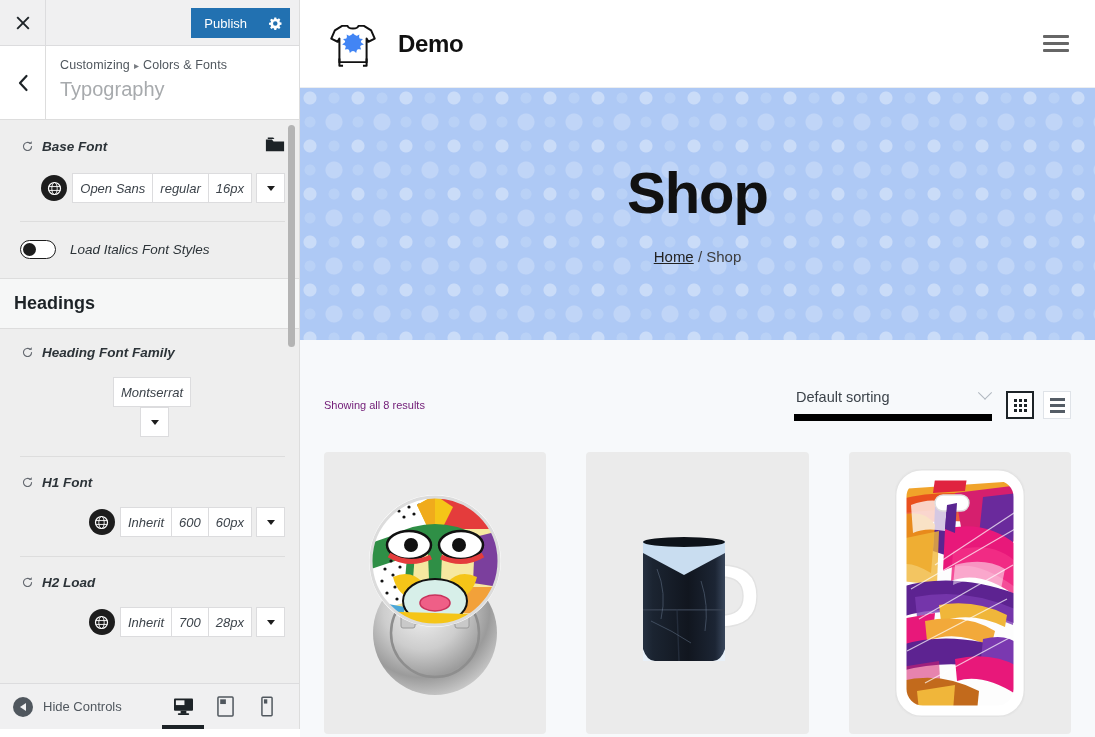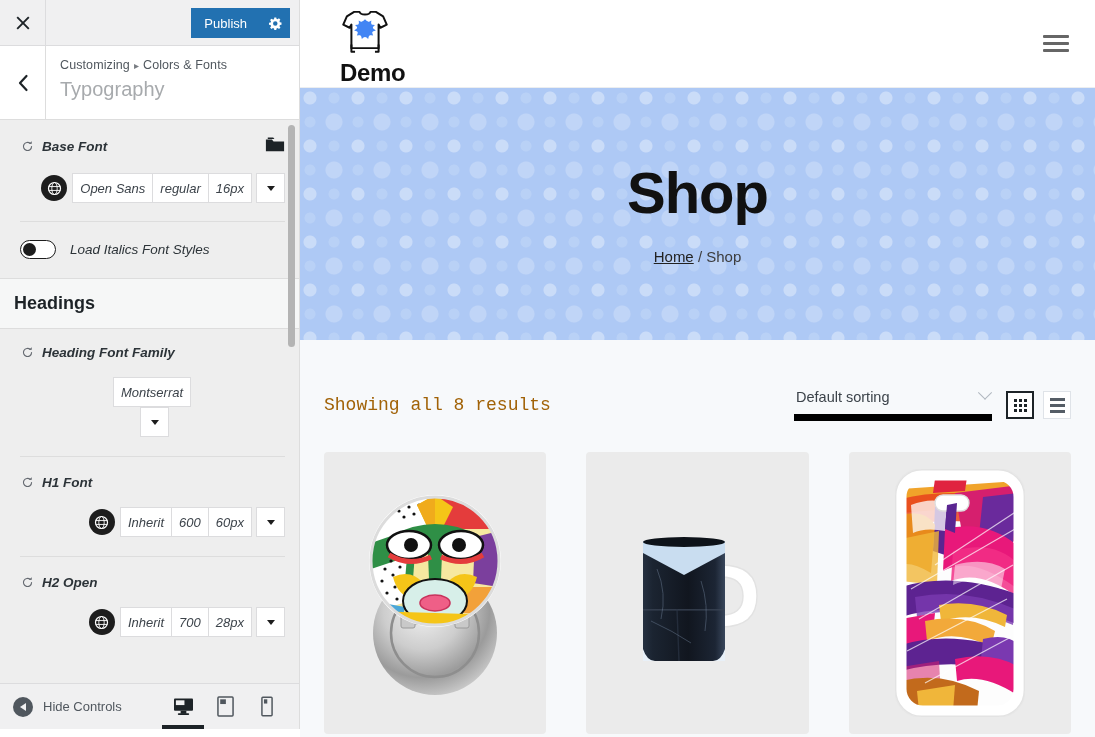--- a/index.html
+++ b/index.html
@@ -206,21 +206,21 @@
     background: #fff; overflow: hidden;
   }
 
   .site-header {
     height: 88px;
     background: #fff;
     border-bottom: 1px solid #eceef0;
     display: flex; align-items: center;
     padding: 0 26px 0 24px;
   }
-  .logo-wrap { display: flex; align-items: center; flex-direction: column; }
+  .logo-wrap { display: flex; align-items: center; }
   .site-title {
     font-size: 24px; font-weight: 800; color: #111;
     margin-left: 16px; letter-spacing: -.3px;
   }
   .burger {
     margin-left: auto;
     width: 26px; height: 26px;
     display: flex; flex-direction: column; justify-content: center;
     gap: 4px; cursor: pointer;
   }
@@ -250,21 +250,21 @@
 
   .shop-body {
     background: #f7f9fb;
     height: 397px;
     padding: 0 24px;
   }
   .shop-toolbar {
     display: flex; align-items: center;
     padding-top: 49px;
   }
-  .result-count { font-size: 18px; color: #a16207; font-family: Liberation Mono, monospace; }
+  .result-count { font-size: 11px; color: #701a75; }
   .toolbar-right { margin-left: auto; display: flex; align-items: center; }
   .sort-select {
     width: 198px;
     border-bottom: 7px solid #000000;
     display: flex; align-items: center;
     padding: 0 2px 9px 2px;
     margin-right: 14px;
     cursor: pointer;
   }
   .sort-label { font-size: 14.5px; color: #3c434a; }
@@ -435,21 +435,21 @@
     </div>
 
     <div class="cz-section" style="border-bottom:none;padding-top:18px;">
       <div class="cz-label">
         <span class="cz-reset">
           <svg width="13" height="13" viewBox="0 0 16 16">
             <path d="M13 8a5 5 0 1 1-1.6-3.7" stroke="#646970" stroke-width="1.4" fill="none" stroke-linecap="round"></path>
             <path d="M13.4 1.5 L13 4.8 L9.8 4.3 Z" fill="#646970"></path>
           </svg>
         </span>
-        <span>H2 Open</span>
+        <span>H2 Load</span>
       </div>
       <div class="cz-controlrow" style="padding-bottom:0;">
         <span class="cz-globe">
           <svg width="15" height="15" viewBox="0 0 20 20">
             <circle cx="10" cy="10" r="8" fill="none" stroke="#fff" stroke-width="1.6"></circle>
             <ellipse cx="10" cy="10" rx="3.6" ry="8" fill="none" stroke="#fff" stroke-width="1.2"></ellipse>
             <path d="M2.3 7.4 H17.7 M2.3 12.6 H17.7" stroke="#fff" stroke-width="1.2"></path>
           </svg>
         </span>
         <span class="cz-field">Inherit</span>

